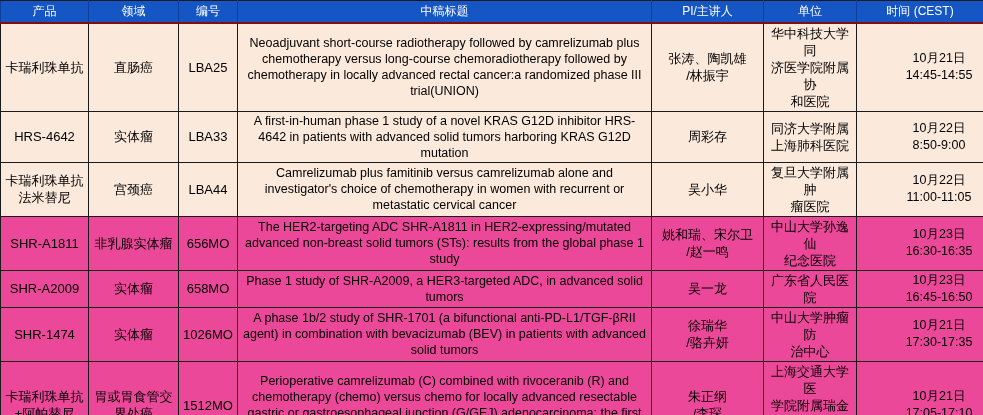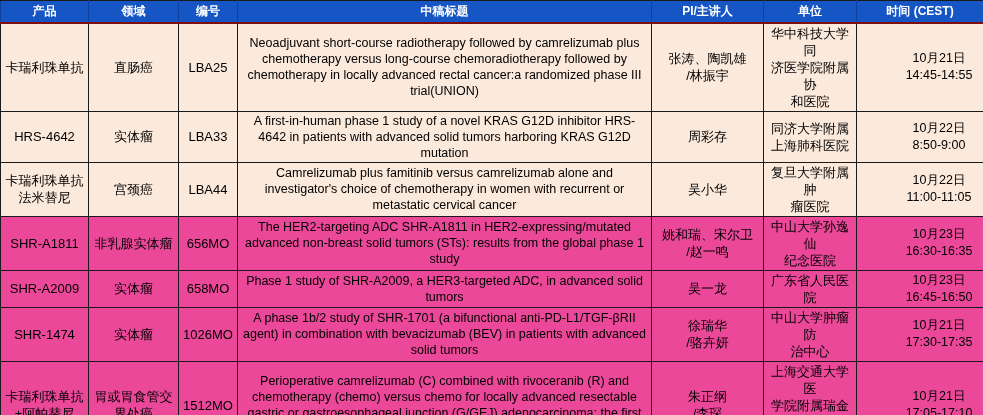--- a/index.html
+++ b/index.html
@@ -16,21 +16,21 @@
     border-bottom: 2px solid #000;
   }
   th, td {
     border: 1px solid #1a1a1a;
     overflow: hidden;
   }
   thead th {
     background: #1656C4;
     color: #ffffff;
     font-size: 12px;
-    font-weight: bold;
+    font-weight: normal;
     height: 22px;
     text-align: center;
     vertical-align: middle;
     border-bottom: 2px solid #7F0E0E;
     border-left-color: #0d3f9e;
     border-right-color: #0d3f9e;
   }
   td {
     font-size: 13px;
     color: #000;

